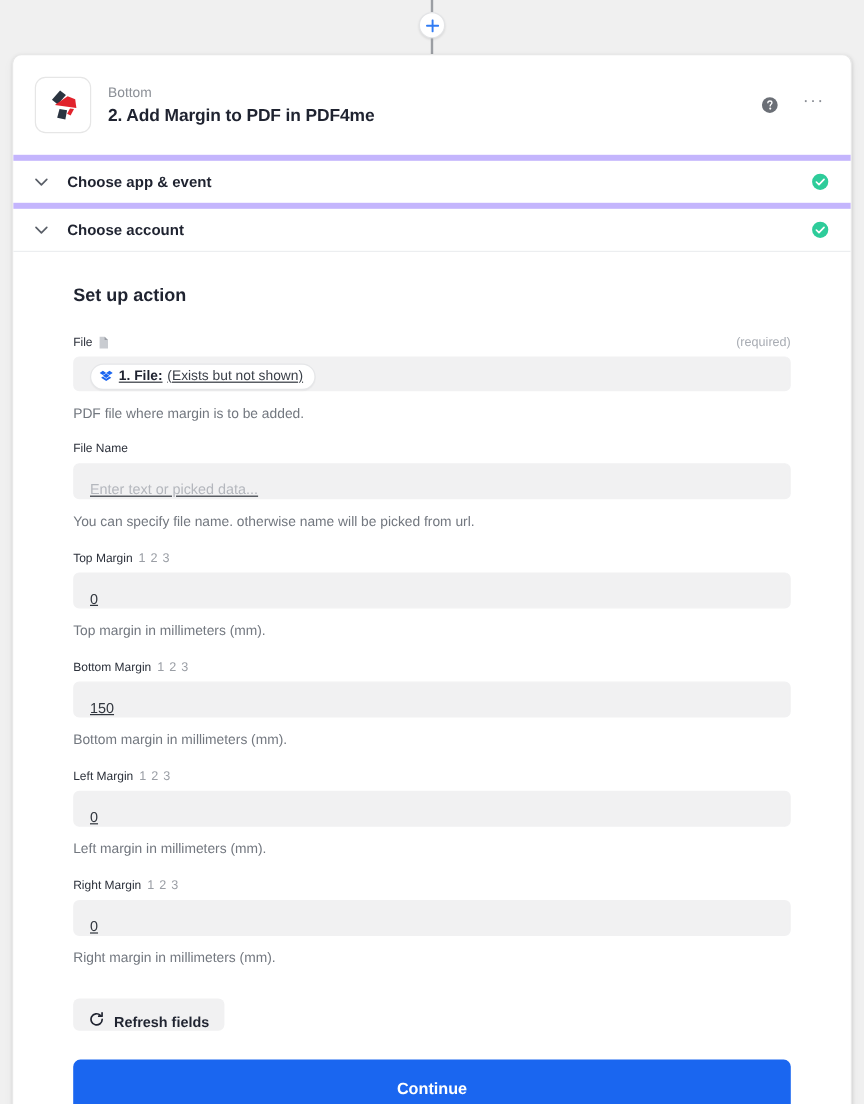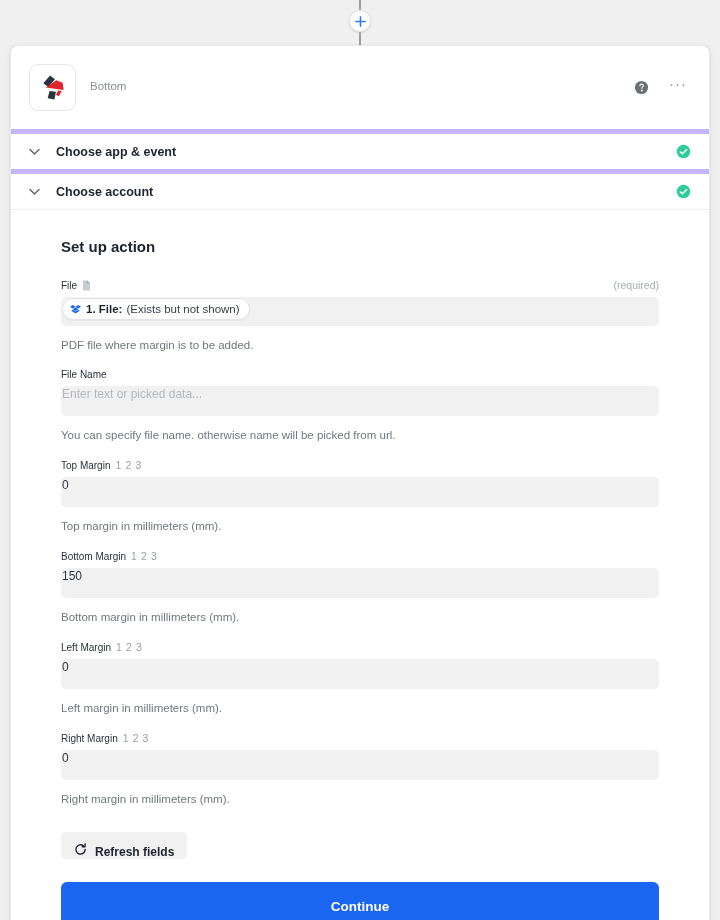--- a/index.html
+++ b/index.html
@@ -204,25 +204,26 @@
     margin-left: auto;
     font-size: 10.5px;
     color: #a8acb3;
   }
   .input-box {
     background: #f1f1f2;
     border: 1px solid #f1f1f2;
     border-radius: 5px;
     height: 29px;
     display: flex;
-    align-items: flex-start;
-    padding: 0 0;
+    align-items: flex-end;
+    padding: 0 13px;
     font-size: 12px;
     color: #32373f;
     cursor: text;
+    text-decoration: underline;
   }
   .input-box.tall { height: 30px; }
   .placeholder { color: #b4b7bd; }
   .helper {
     font-size: 11.5px;
     color: #72777f;
     margin-top: 11px;
     line-height: 1.4;
   }
 
@@ -299,20 +300,21 @@
       <div class="app-logo">
         <svg width="31" height="31" viewBox="0 0 32 32">
           <path d="M13.5 3.5 L18.5 7.5 L11.5 15.5 L6.5 11.5 Z" fill="#2b3440"></path>
           <path d="M26.5 11.0 L27.5 18.5 L9.0 16.0 L20.0 8.5 Z" fill="#e1232c"></path>
           <path d="M13.0 19.5 L19.5 20.5 L18.0 28.5 L11.0 27.0 Z" fill="#2b3440"></path>
           <path d="M22.0 19.0 L25.5 19.5 L22.5 25.0 L19.5 23.5 Z" fill="#e1232c"></path>
         </svg>
       </div>
       <div class="header-text">
         <div class="header-kicker">Bottom</div>
+        <div class="header-title">2. Add Margin to PDF in PDF4me</div>
       </div>
       <div class="header-actions">
         <button class="icon-btn">
           <svg width="15" height="15" viewBox="0 0 16 16">
             <circle cx="8" cy="8" r="7" fill="#6b6f76"></circle>
             <path d="M6.3 6.1c0-1 .8-1.7 1.8-1.7 1 0 1.8.6 1.8 1.6 0 1.3-1.5 1.3-1.5 2.5v.3" stroke="#fff" stroke-width="1.2" fill="none" stroke-linecap="round"></path>
             <circle cx="8.4" cy="11.2" r=".95" fill="#fff"></circle>
           </svg>
         </button>
         <button class="icon-btn">

